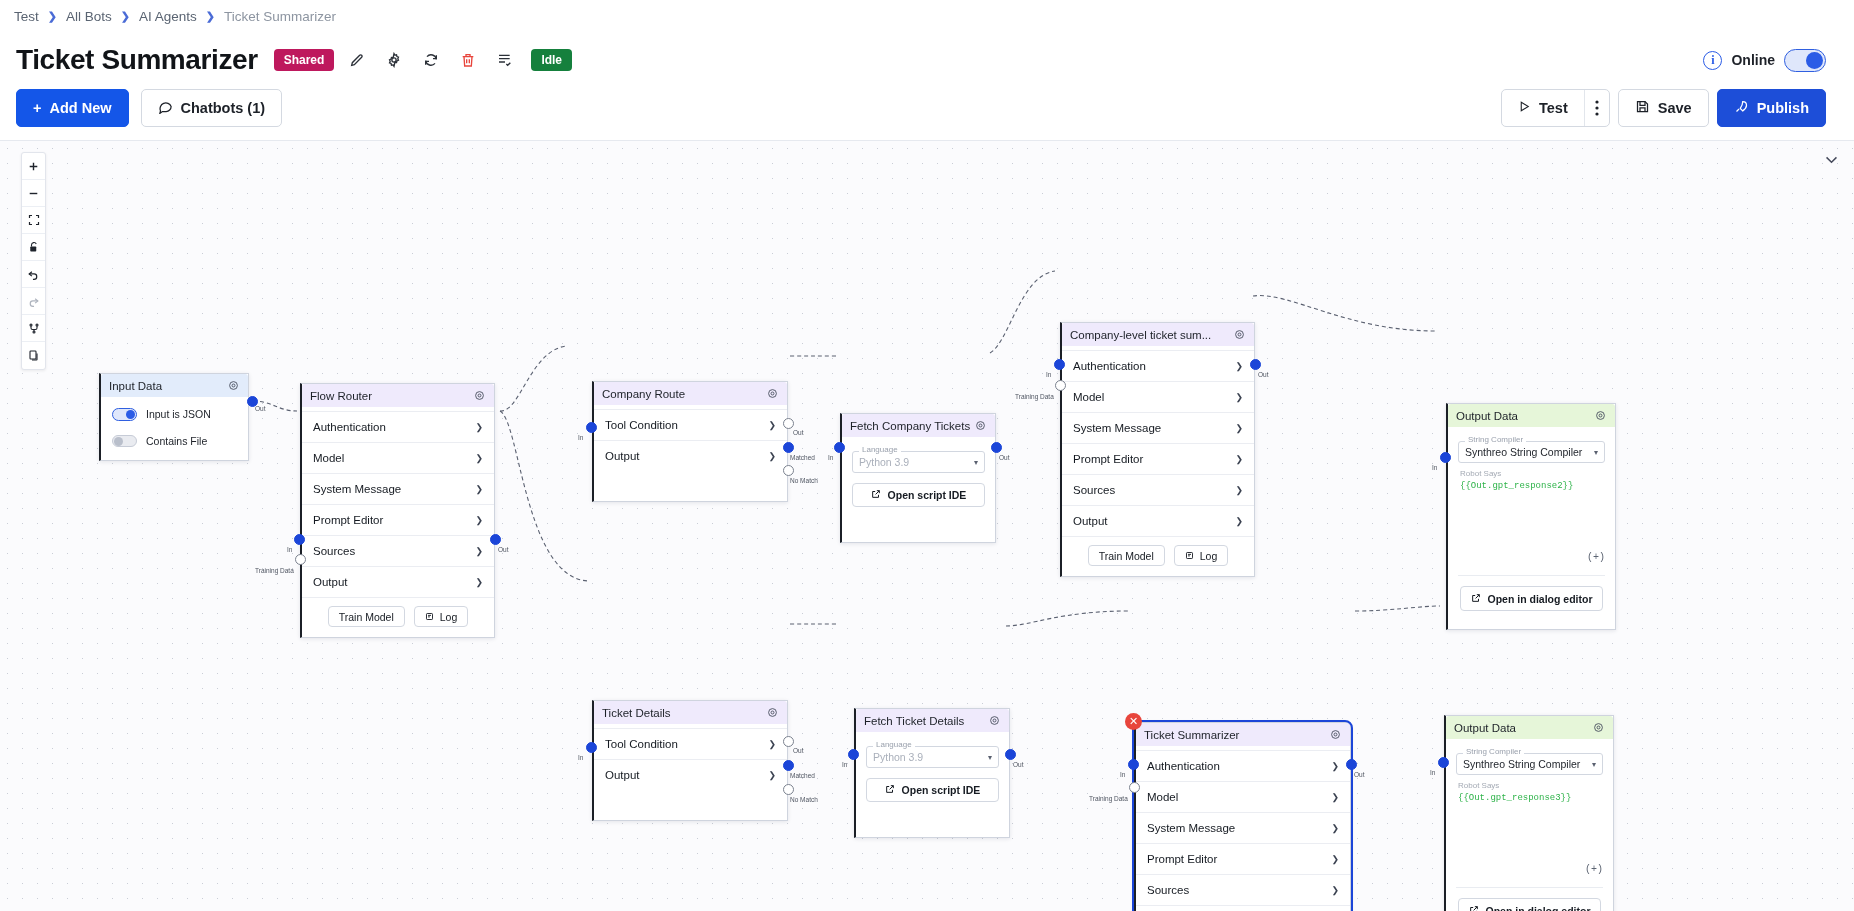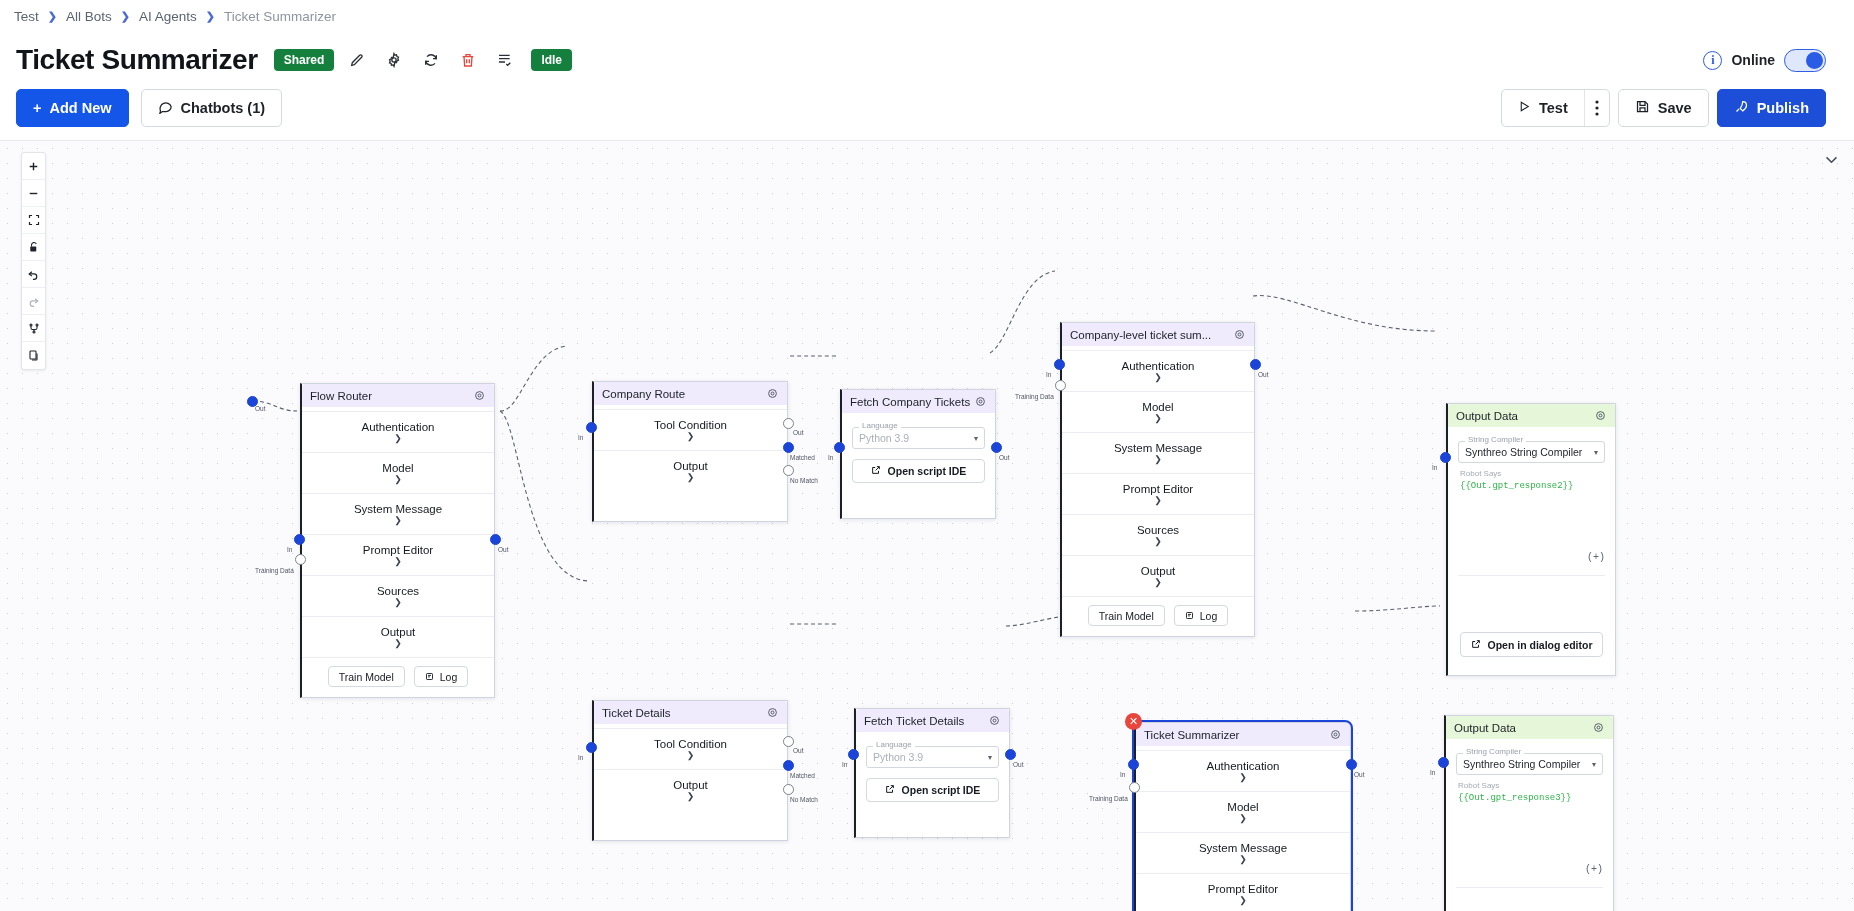--- a/index.html
+++ b/index.html
@@ -17,21 +17,21 @@
   .breadcrumb a { color: #5a6472; text-decoration: none; }
   .breadcrumb .crumb-last { color: #8d95a1; }
   .bc-sep { color: #4a6bd6; font-size: 11px; font-weight: bold; }
 
   
   .titlerow {
     display: flex; align-items: center; padding: 4px 16px 0 16px; height: 52px;
   }
   .page-title { font-size: 28px; font-weight: bold; color: #111418; letter-spacing: -0.4px;}
   .pill {
-    background: #15803d; color: #fff; font-size: 12px; font-weight: bold;
+    background: #be185d; color: #fff; font-size: 12px; font-weight: bold;
     border-radius: 4px; padding: 4px 10px; margin-left: 16px;
   }
   .pill.idle { margin-left: 12px; background:#15803d; }
   .icon-btn {
     width: 28px; height: 28px; margin-left: 9px; display: flex;
     align-items: center; justify-content: center; cursor: pointer;
     color: #2b3038;
   }
   .icon-btn.danger { color: #e8453c; }
   .titlerow-right { margin-left: auto; display: flex; align-items: center; gap: 9px; padding-right: 12px;}
@@ -111,21 +111,21 @@
   .head-purple { background: #efeafc; }
   .head-green { background: #e6f6d9; }
   .gear, .cross {
     width: 13px; height: 13px; display:flex; align-items:center; justify-content:center;
     color: #4a5160; cursor: pointer;
   }
   .node-body { padding: 4px 0 6px 0; }
   .acc {
     display: flex; align-items: center; justify-content: space-between;
     padding: 9px 11px 9px 11px; font-size: 11.5px; color: #151a21;
-    border-top: 1px solid #ebedf2; cursor: pointer; flex-direction: column;
+    border-top: 1px solid #ebedf2; cursor: pointer;
   }
   .acc:first-child { border-top: 1px solid #ebedf2; }
   .chev { color: #3a4150; font-size: 9px; }
   .node-foot {
     display: flex; align-items: center; justify-content: center; gap: 9px;
     padding: 8px 0 4px 0; border-top: 1px solid #ebedf2;
   }
   .sbtn {
     display: inline-flex; align-items: center; gap: 6px; border: 1px solid #d3d8e1;
     background: #fff; border-radius: 4px; height: 21px; padding: 0 10px;
@@ -172,21 +172,21 @@
     padding-top: 2px; position: relative;
   }
   .plus-circ {
     position: absolute; right: -2px; bottom: 4px; font-size: 10px; color: #5c6472;
   }
   .od-sep { border-top: 1px solid #e9ecf1; margin: 8px 10px 0 10px; }
   .od-foot { padding: 10px 12px 12px 12px; }
   .dlg-btn {
     width: 100%; height: 25px; border: 1px solid #d3d8e1; border-radius: 4px;
     background: #fff; display: flex; align-items: center; justify-content: center;
-    gap: 7px; font-size: 10.5px; font-weight: bold; color: #161b22; cursor: pointer; margin-top: 46px;
+    gap: 7px; font-size: 10.5px; font-weight: bold; color: #161b22; cursor: pointer;
   }
 
   
   .port {
     position: absolute; width: 11px; height: 11px; border-radius: 50%;
     background: #1b45d8; border: 1px solid #1b45d8; z-index: 12; cursor: pointer;
   }
   .port.hollow { background: #fff; border: 1.3px solid #6a7governance; }
   .port.hollow { background:#fff; border:1.3px solid #7b828f; }
   .portlabel {
@@ -375,20 +375,41 @@
       <path d="M500,270 C520,280 525,440 590,440"></path>
       <path d="M790,215 C806,215 820,215 836,215"></path>
       <path d="M990,212 C1010,200 1020,135 1055,130"></path>
       <path d="M790,483 C806,483 820,483 836,483"></path>
       <path d="M1006,485 C1030,485 1060,470 1128,470"></path>
       <path d="M1253,155 C1290,150 1345,190 1436,190"></path>
       <path d="M1355,470 C1390,470 1420,465 1440,465"></path>
     </g>
   </svg>
 
+  <div class="node nodewrap" style="left:99px; top:232px; width:150px;">
+    <div class="node-head head-blue">
+      <span class="ttl">Input Data</span>
+      <span class="gear">
+        <svg width="11" height="11" viewBox="0 0 24 24" fill="none" stroke="currentColor" stroke-width="2">
+          <circle cx="12" cy="12" r="3.2"></circle>
+            <circle cx="12" cy="12" r="8.5"></circle>
+          </svg>
+        </span>
+    </div>
+    <div class="node-body">
+      <div class="tgrow">
+        <div class="tg"></div>
+        <span class="tglabel">Input is JSON</span>
+      </div>
+      <div class="tgrow">
+        <div class="tg off"></div>
+        <span class="tglabel">Contains File</span>
+      </div>
+    </div>
+  </div>
   <div class="port" style="left:247px; top:255px;"></div>
   <div class="portlabel" style="left:255px; top:264px;">Out</div>
 
   <div class="node nodewrap" style="left:300px; top:242px; width:195px;">
     <div class="node-head head-purple">
       <span class="ttl">Flow Router</span>
       <span class="gear">
         <svg width="11" height="11" viewBox="0 0 24 24" fill="none" stroke="currentColor" stroke-width="2">
           <circle cx="12" cy="12" r="3.2"></circle>
             <circle cx="12" cy="12" r="8.5"></circle>
@@ -465,21 +486,21 @@
   </div>
   <div class="port" style="left:586px; top:281px;"></div>
   <div class="portlabel" style="left:578px; top:293px;">In</div>
   <div class="port hollow" style="left:783px; top:277px;"></div>
   <div class="portlabel" style="left:793px; top:288px;">Out</div>
   <div class="port" style="left:783px; top:301px;"></div>
   <div class="portlabel" style="left:790px; top:313px;">Matched</div>
   <div class="port hollow" style="left:783px; top:324px;"></div>
   <div class="portlabel" style="left:790px; top:336px;">No Match</div>
 
-  <div class="node nodewrap" style="left:840px; top:248px; width:156px;">
+  <div class="node nodewrap" style="left:840px; top:272px; width:156px;">
     <div class="node-head head-purple">
       <span class="ttl">Fetch Company Tickets</span>
       <span class="gear">
         <svg width="11" height="11" viewBox="0 0 24 24" fill="none" stroke="currentColor" stroke-width="2">
           <circle cx="12" cy="12" r="3.2"></circle>
             <circle cx="12" cy="12" r="8.5"></circle>
           </svg>
         </span>
     </div>
     <div class="node-body" style="padding-bottom:26px;">

